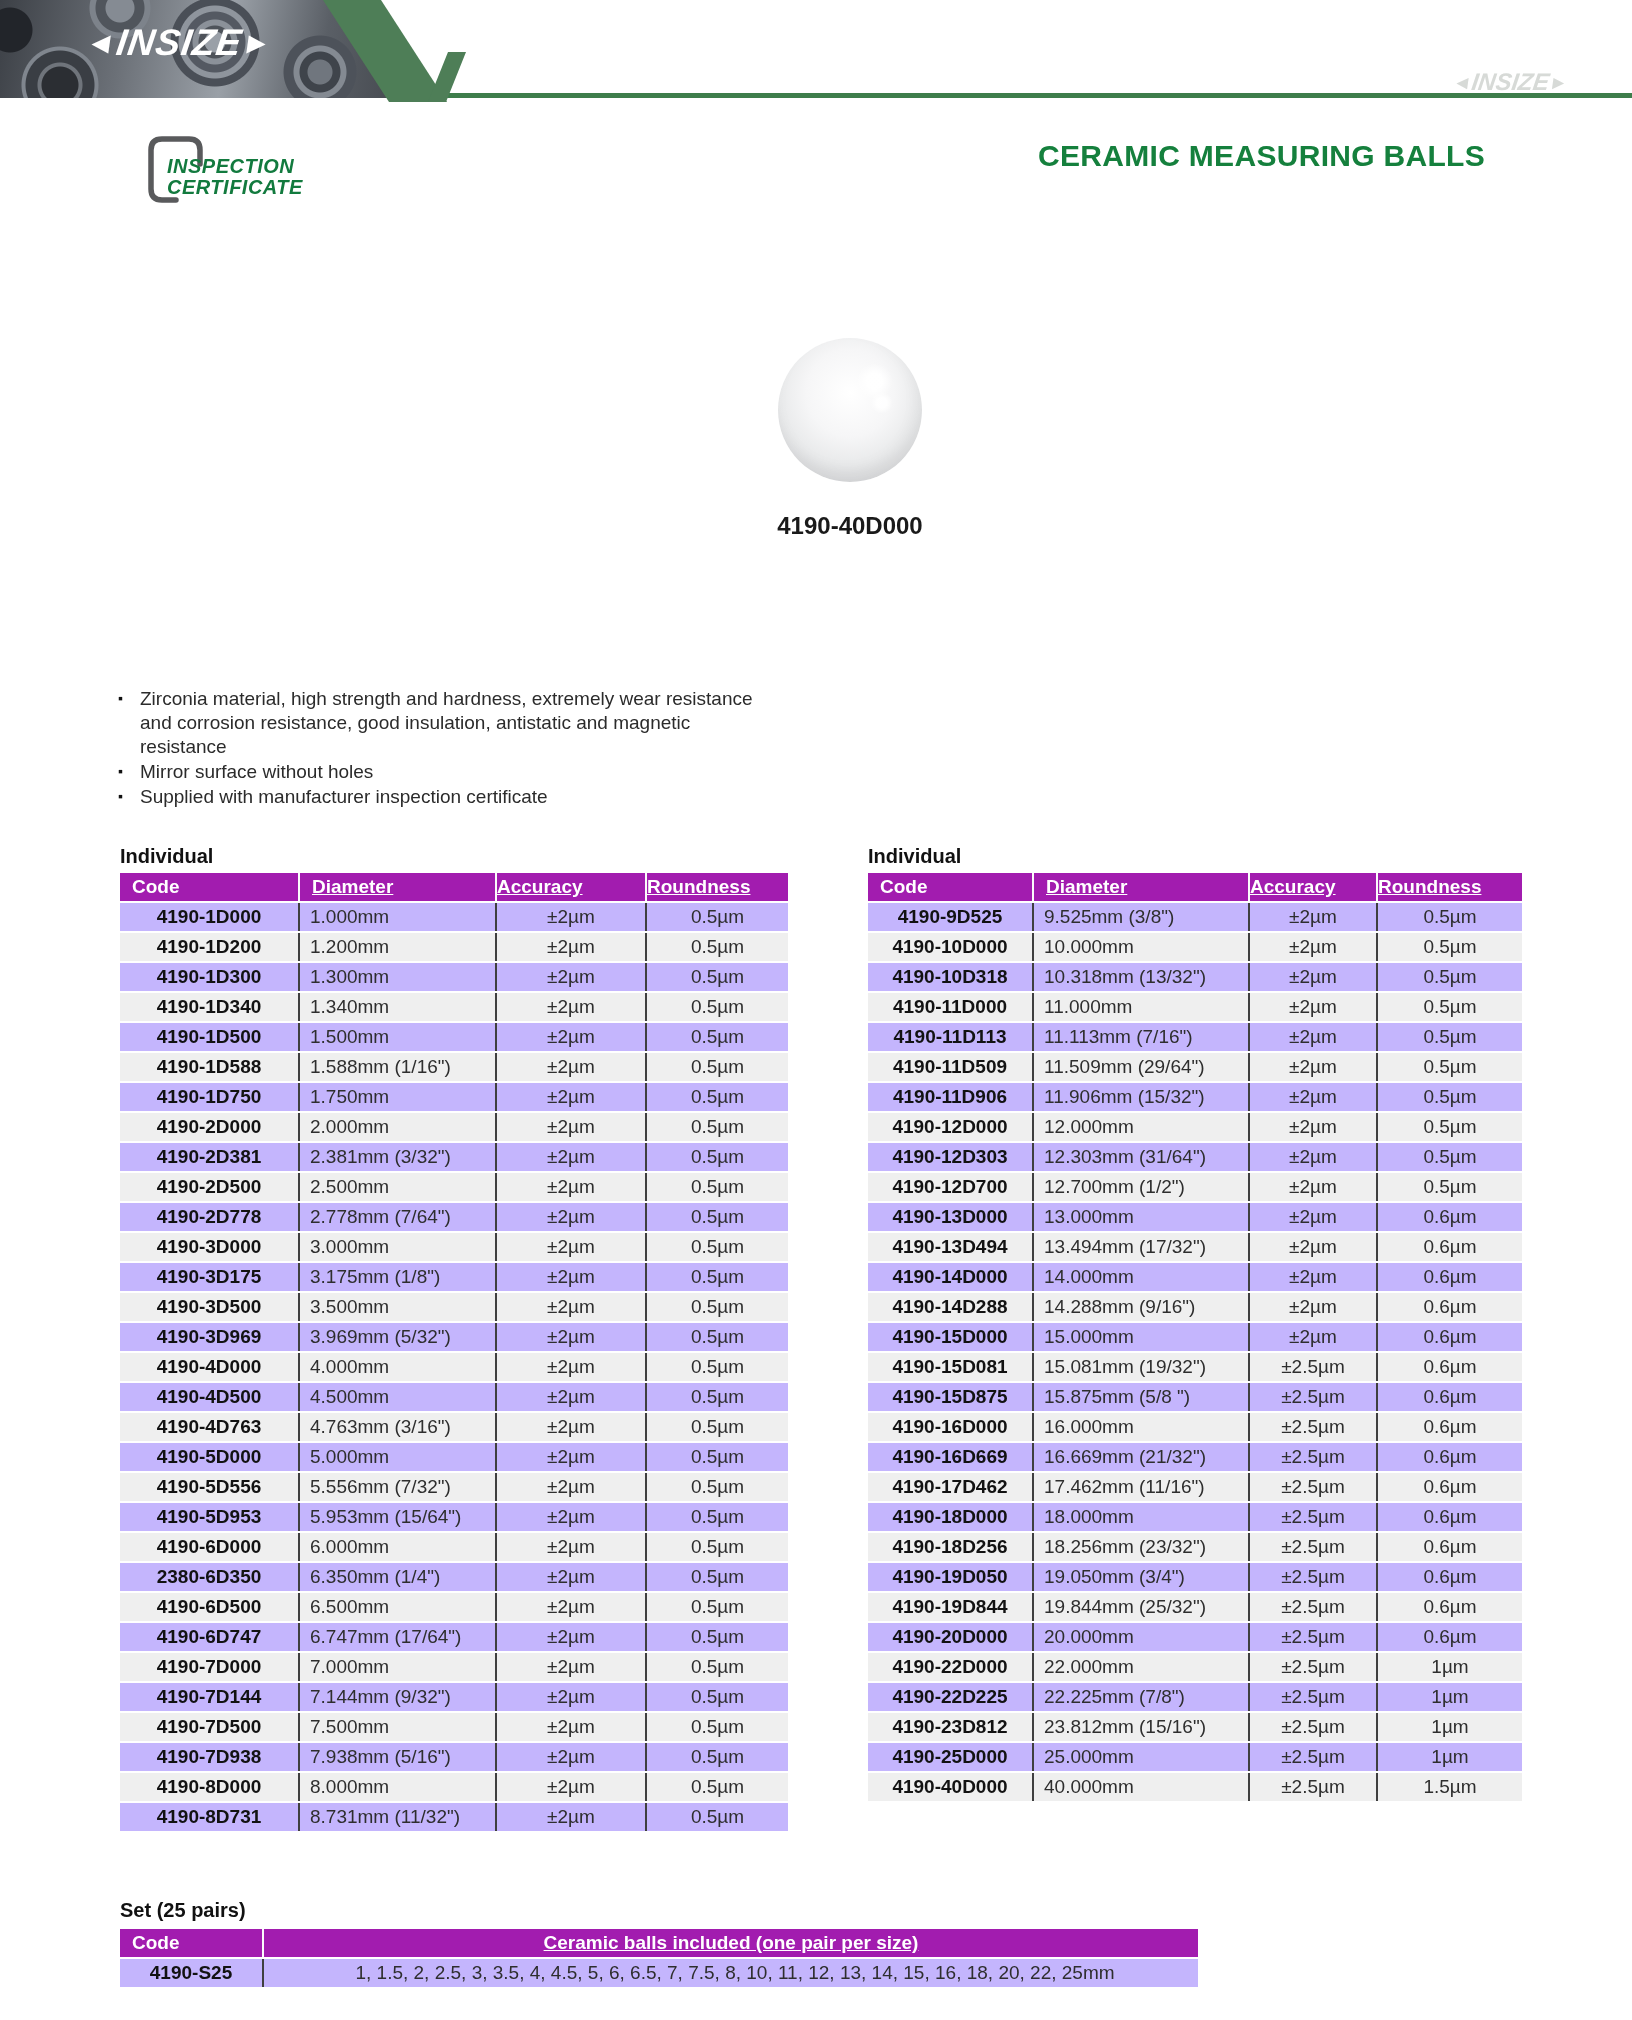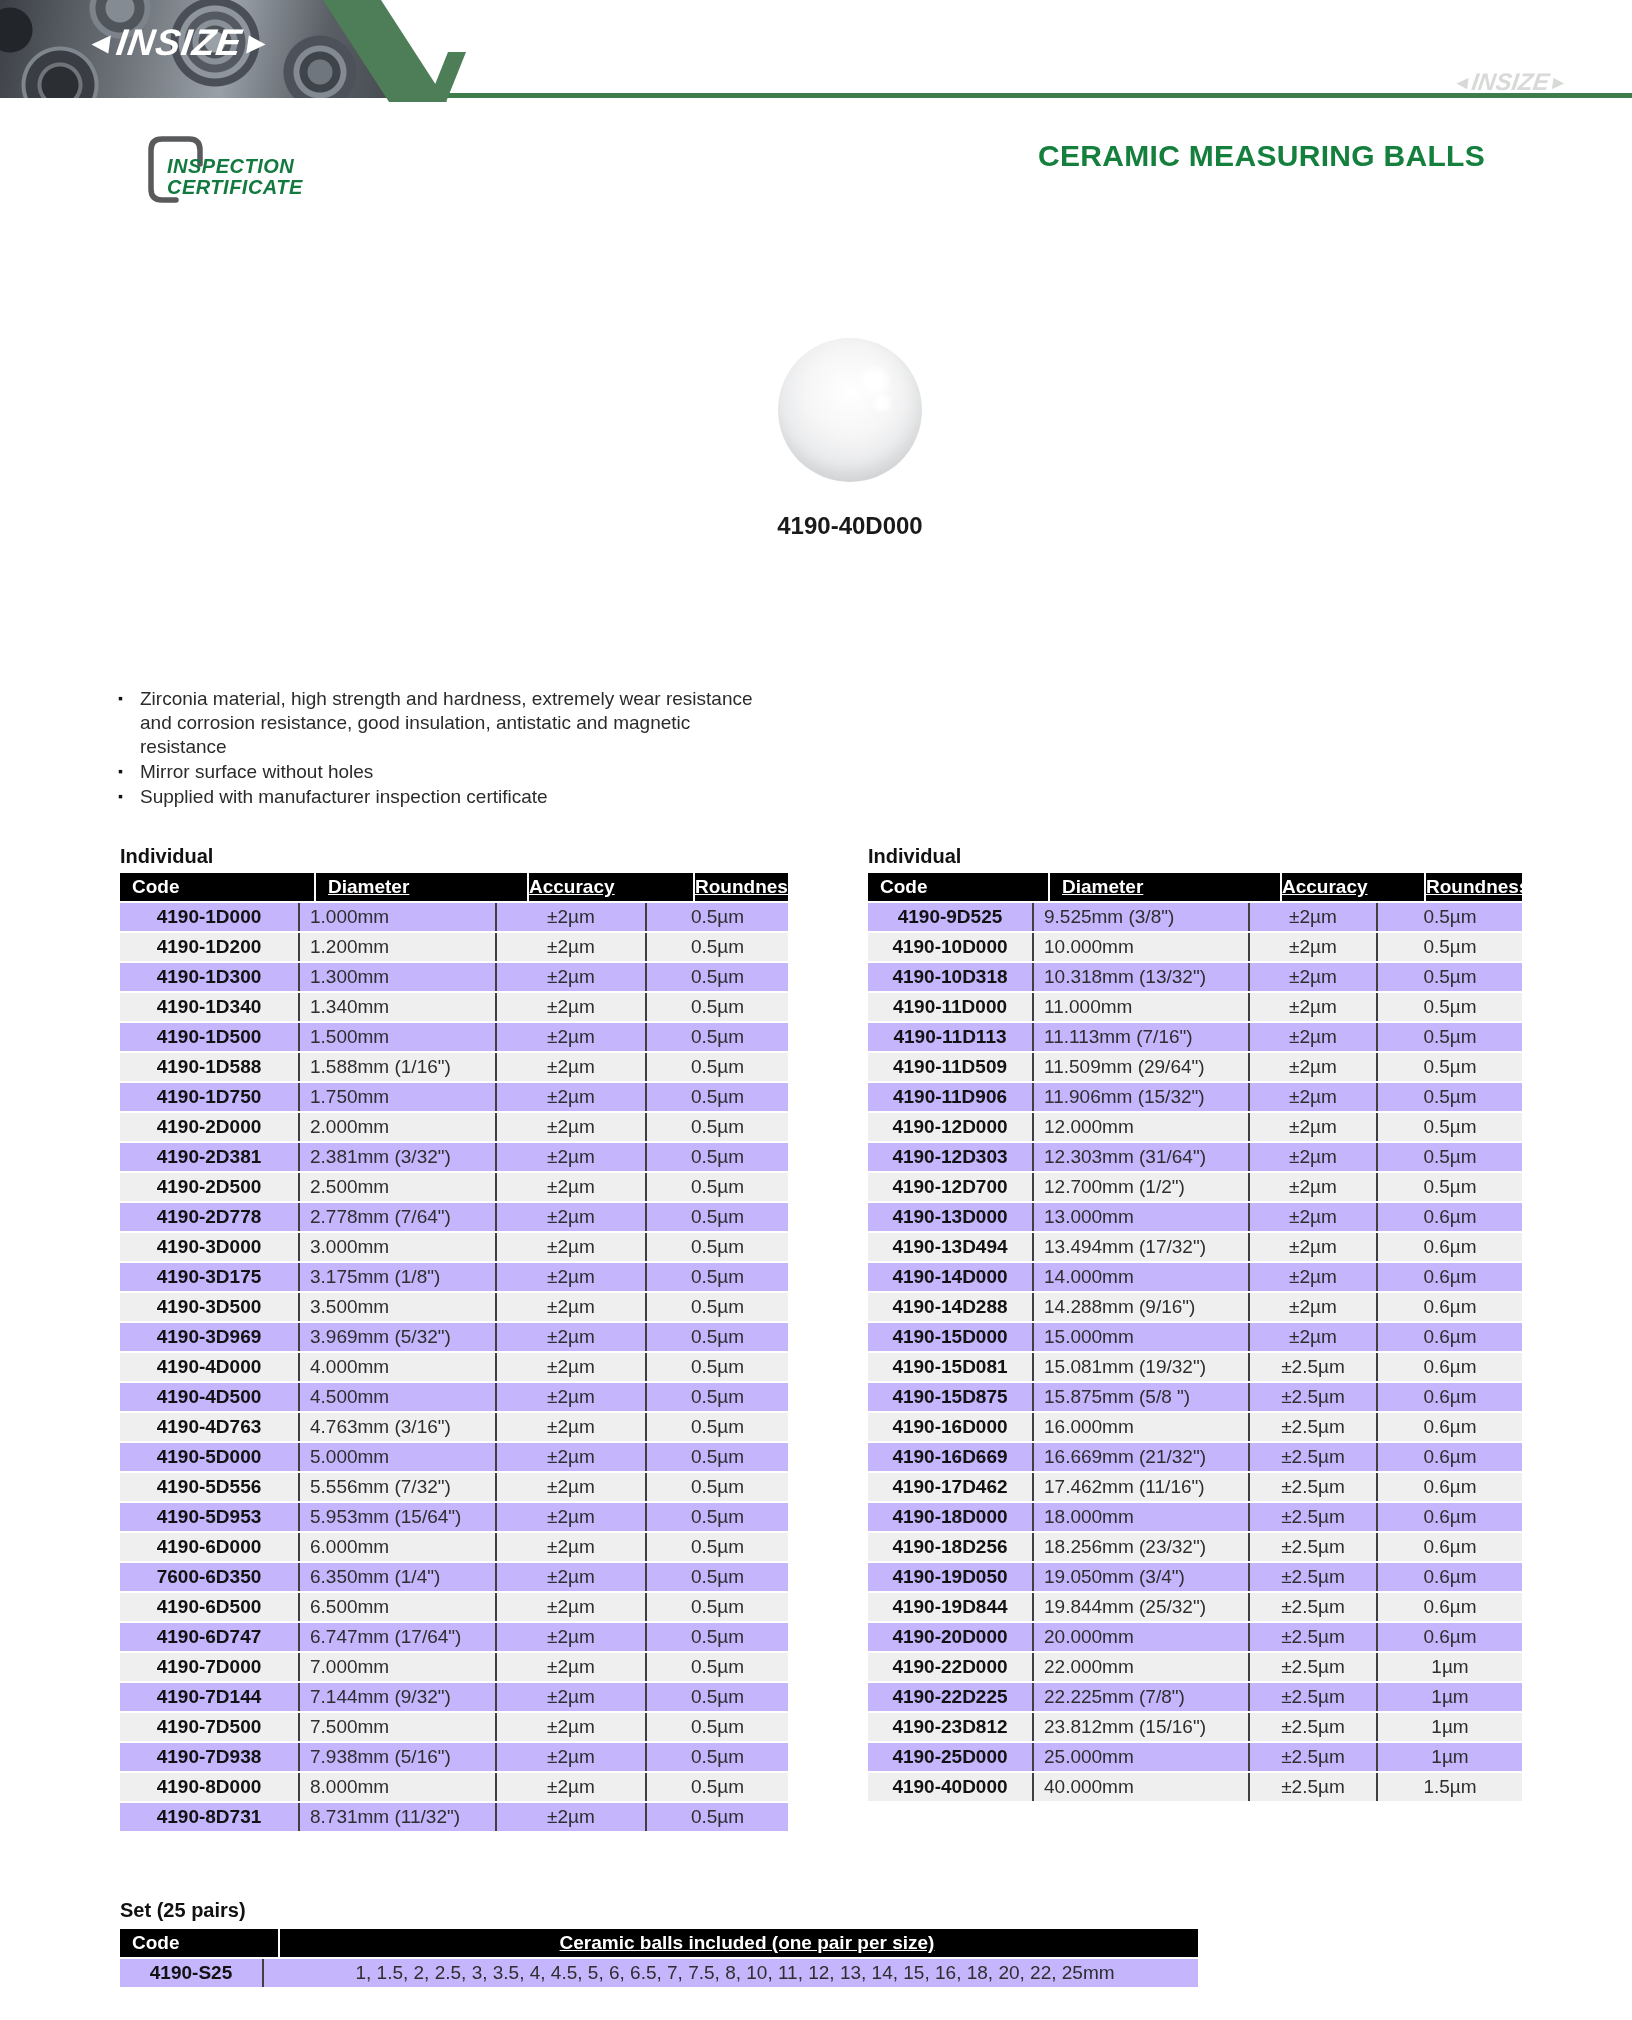--- a/index.html
+++ b/index.html
@@ -52,21 +52,21 @@
   
   .features{position:absolute;left:118px;top:686px;width:660px;font-size:19px;line-height:24px;color:#2b2b2b;}
   .features .feat{padding-left:22px;}
   .features .feat .bullet{display:inline-block;width:22px;margin-left:-22px;font-size:14px;vertical-align:2px;color:#111;}
   .features .feat span.ln{display:inline;}
   .features .feat span.ln2{display:block;}
 
   
   .tbl{position:absolute;}
   .thead{display:grid;height:28px;line-height:28px;border-bottom:2px solid #fff;
-         background:#000000;color:#fff;font-weight:bold;font-size:19px;gap:16px;}
+         background:#a21caf;color:#fff;font-weight:bold;font-size:19px;}
   .hc{padding-left:12px;}
   .hc.center{padding-left:0;text-align:left;}
   .hc + .hc{border-left:2px solid #fbfbfb;text-decoration:underline;}
   .trow{display:grid;height:28px;line-height:28px;border-bottom:2px solid #fff;font-size:19px;}
   .trow.dark{background:#c4b5fd;}
   .trow.light{background:#efefef;}
   .cell{height:28px;overflow:hidden;white-space:nowrap;color:#2e2e2e;}
   .cell + .cell{border-left:2px solid #3f3f3f;}
   .cell.c0{font-weight:bold;text-align:center;color:#121212;}
   .cell.c1{padding-left:10px;}
@@ -254,21 +254,21 @@
         <div class="cell c2">±2µm</div>
         <div class="cell c3">0.5µm</div>
       </div>
       <div class="trow light">
         <div class="cell c0">4190-6D000</div>
         <div class="cell c1">6.000mm</div>
         <div class="cell c2">±2µm</div>
         <div class="cell c3">0.5µm</div>
       </div>
       <div class="trow dark">
-        <div class="cell c0">7600-6D350</div>
+        <div class="cell c0">2380-6D350</div>
         <div class="cell c1">6.350mm (1/4")</div>
         <div class="cell c2">±2µm</div>
         <div class="cell c3">0.5µm</div>
       </div>
       <div class="trow light">
         <div class="cell c0">4190-6D500</div>
         <div class="cell c1">6.500mm</div>
         <div class="cell c2">±2µm</div>
         <div class="cell c3">0.5µm</div>
       </div>

